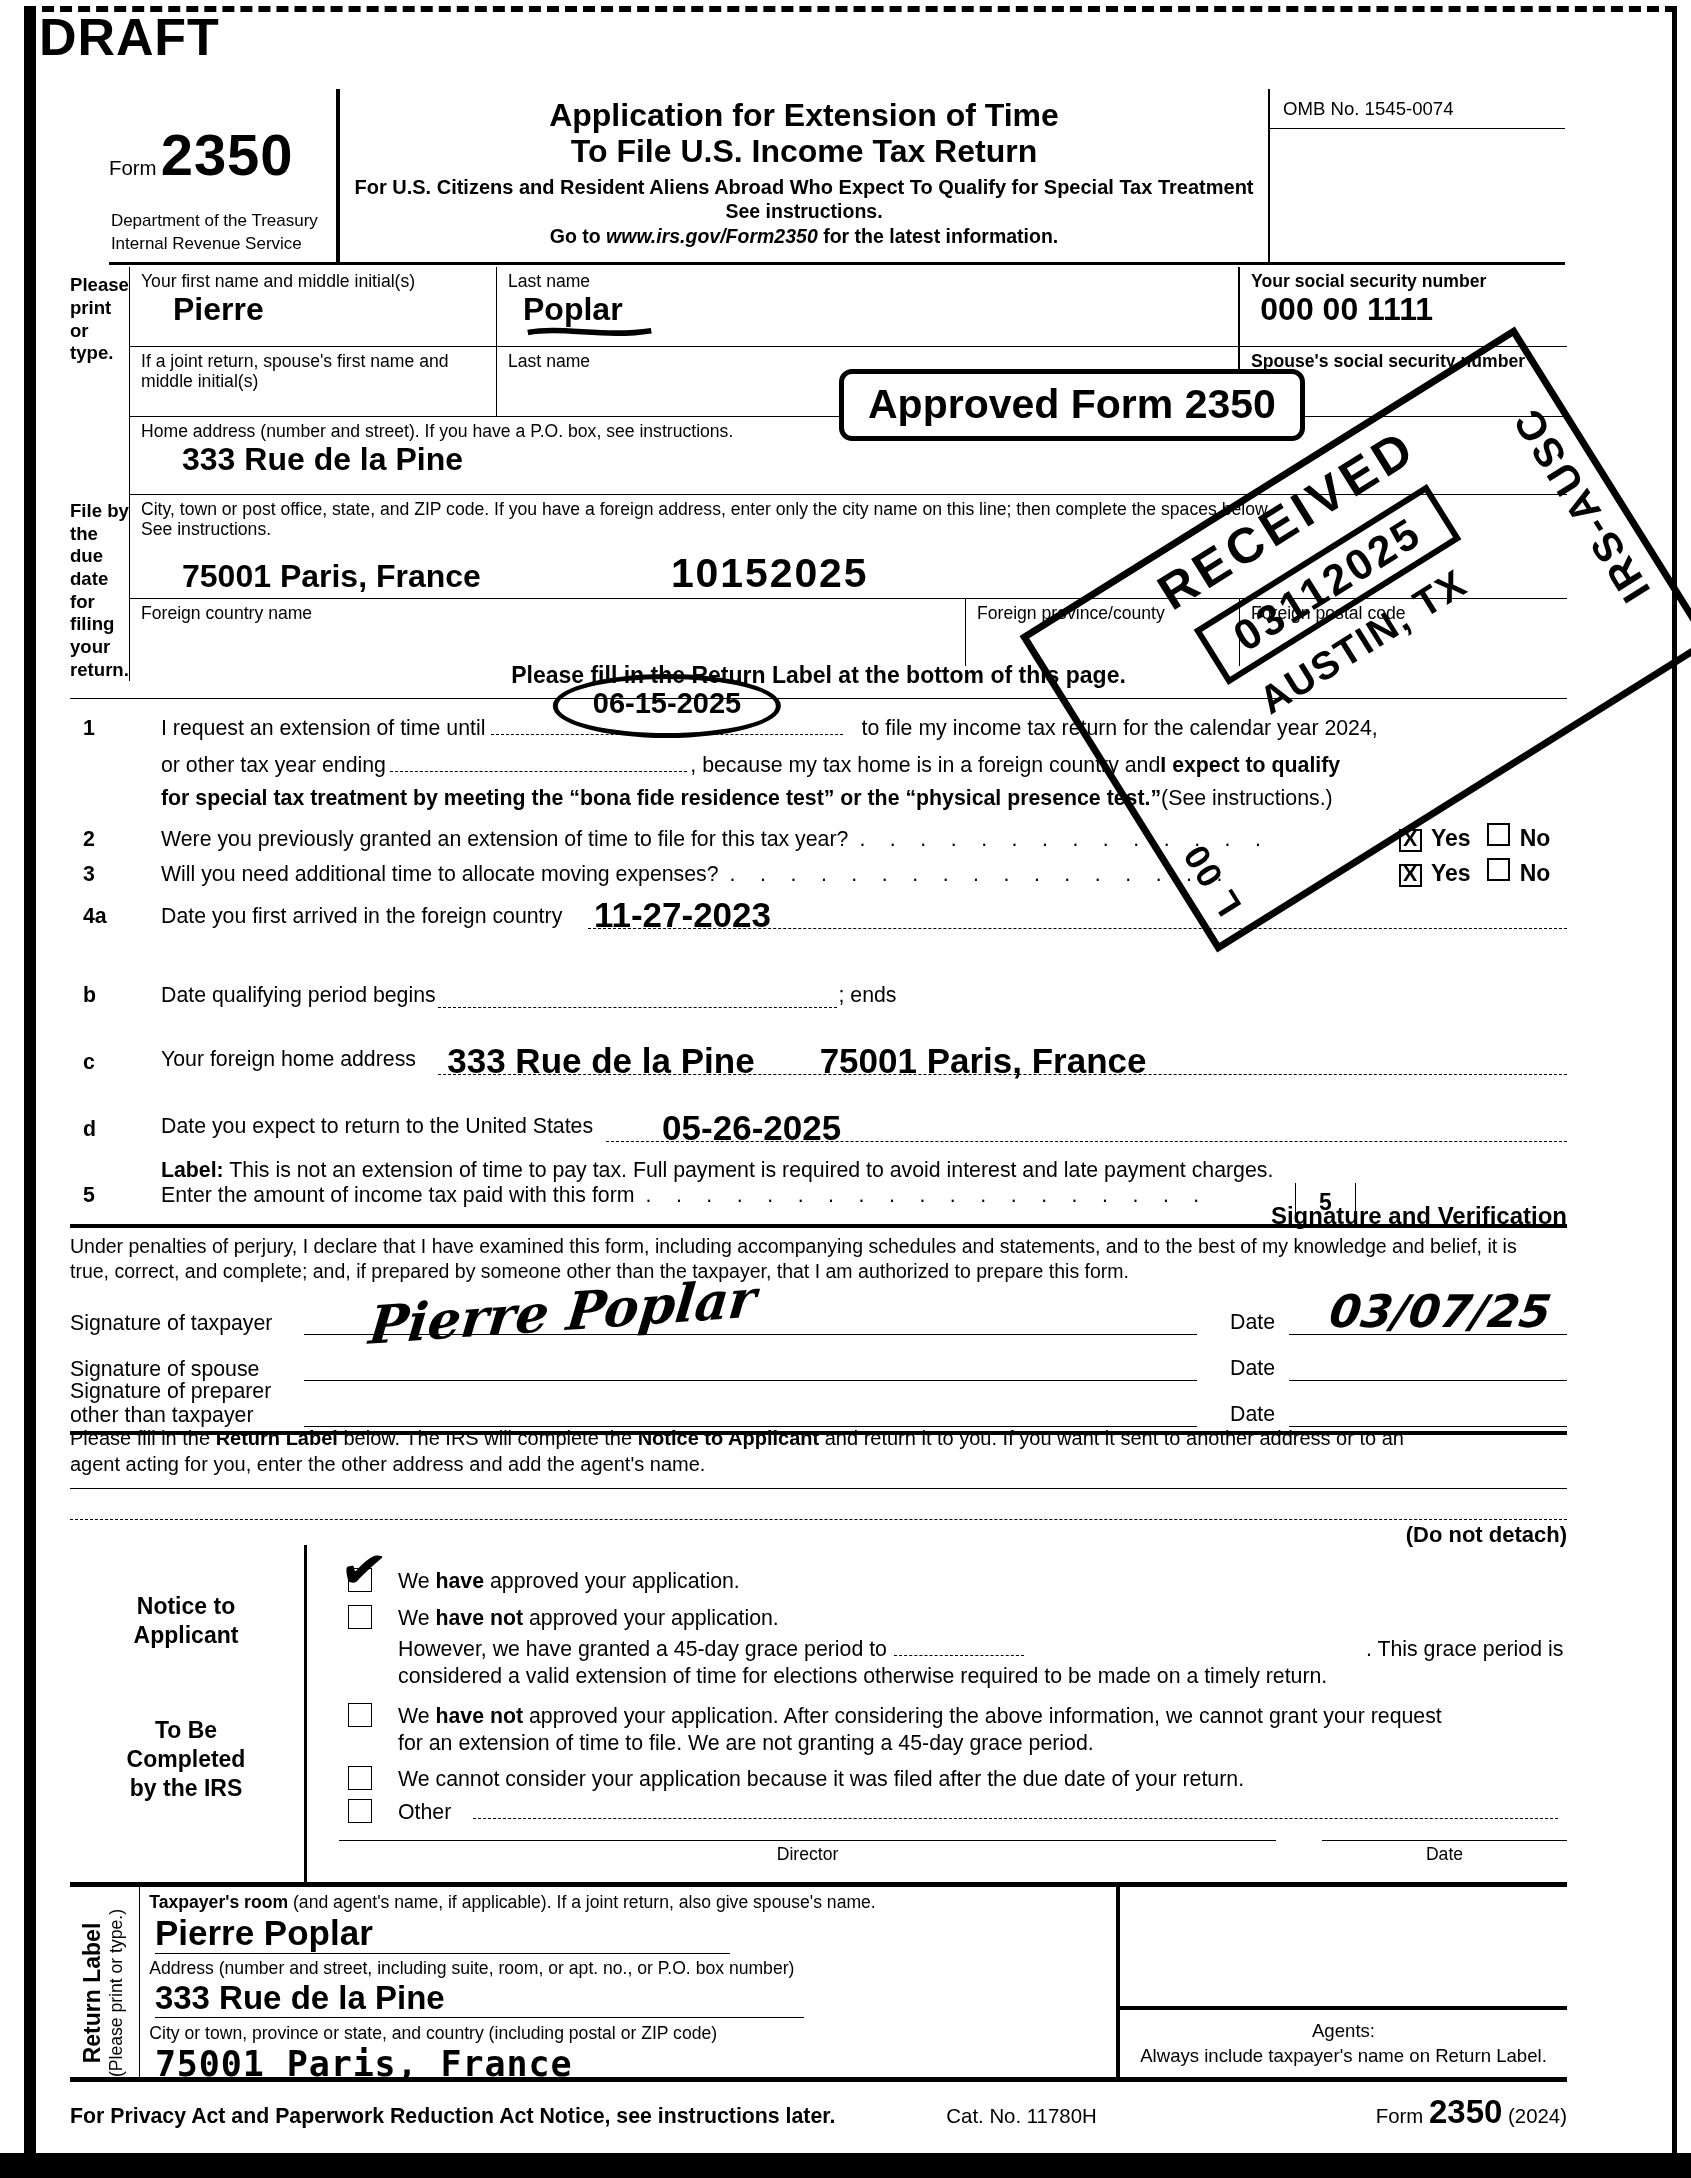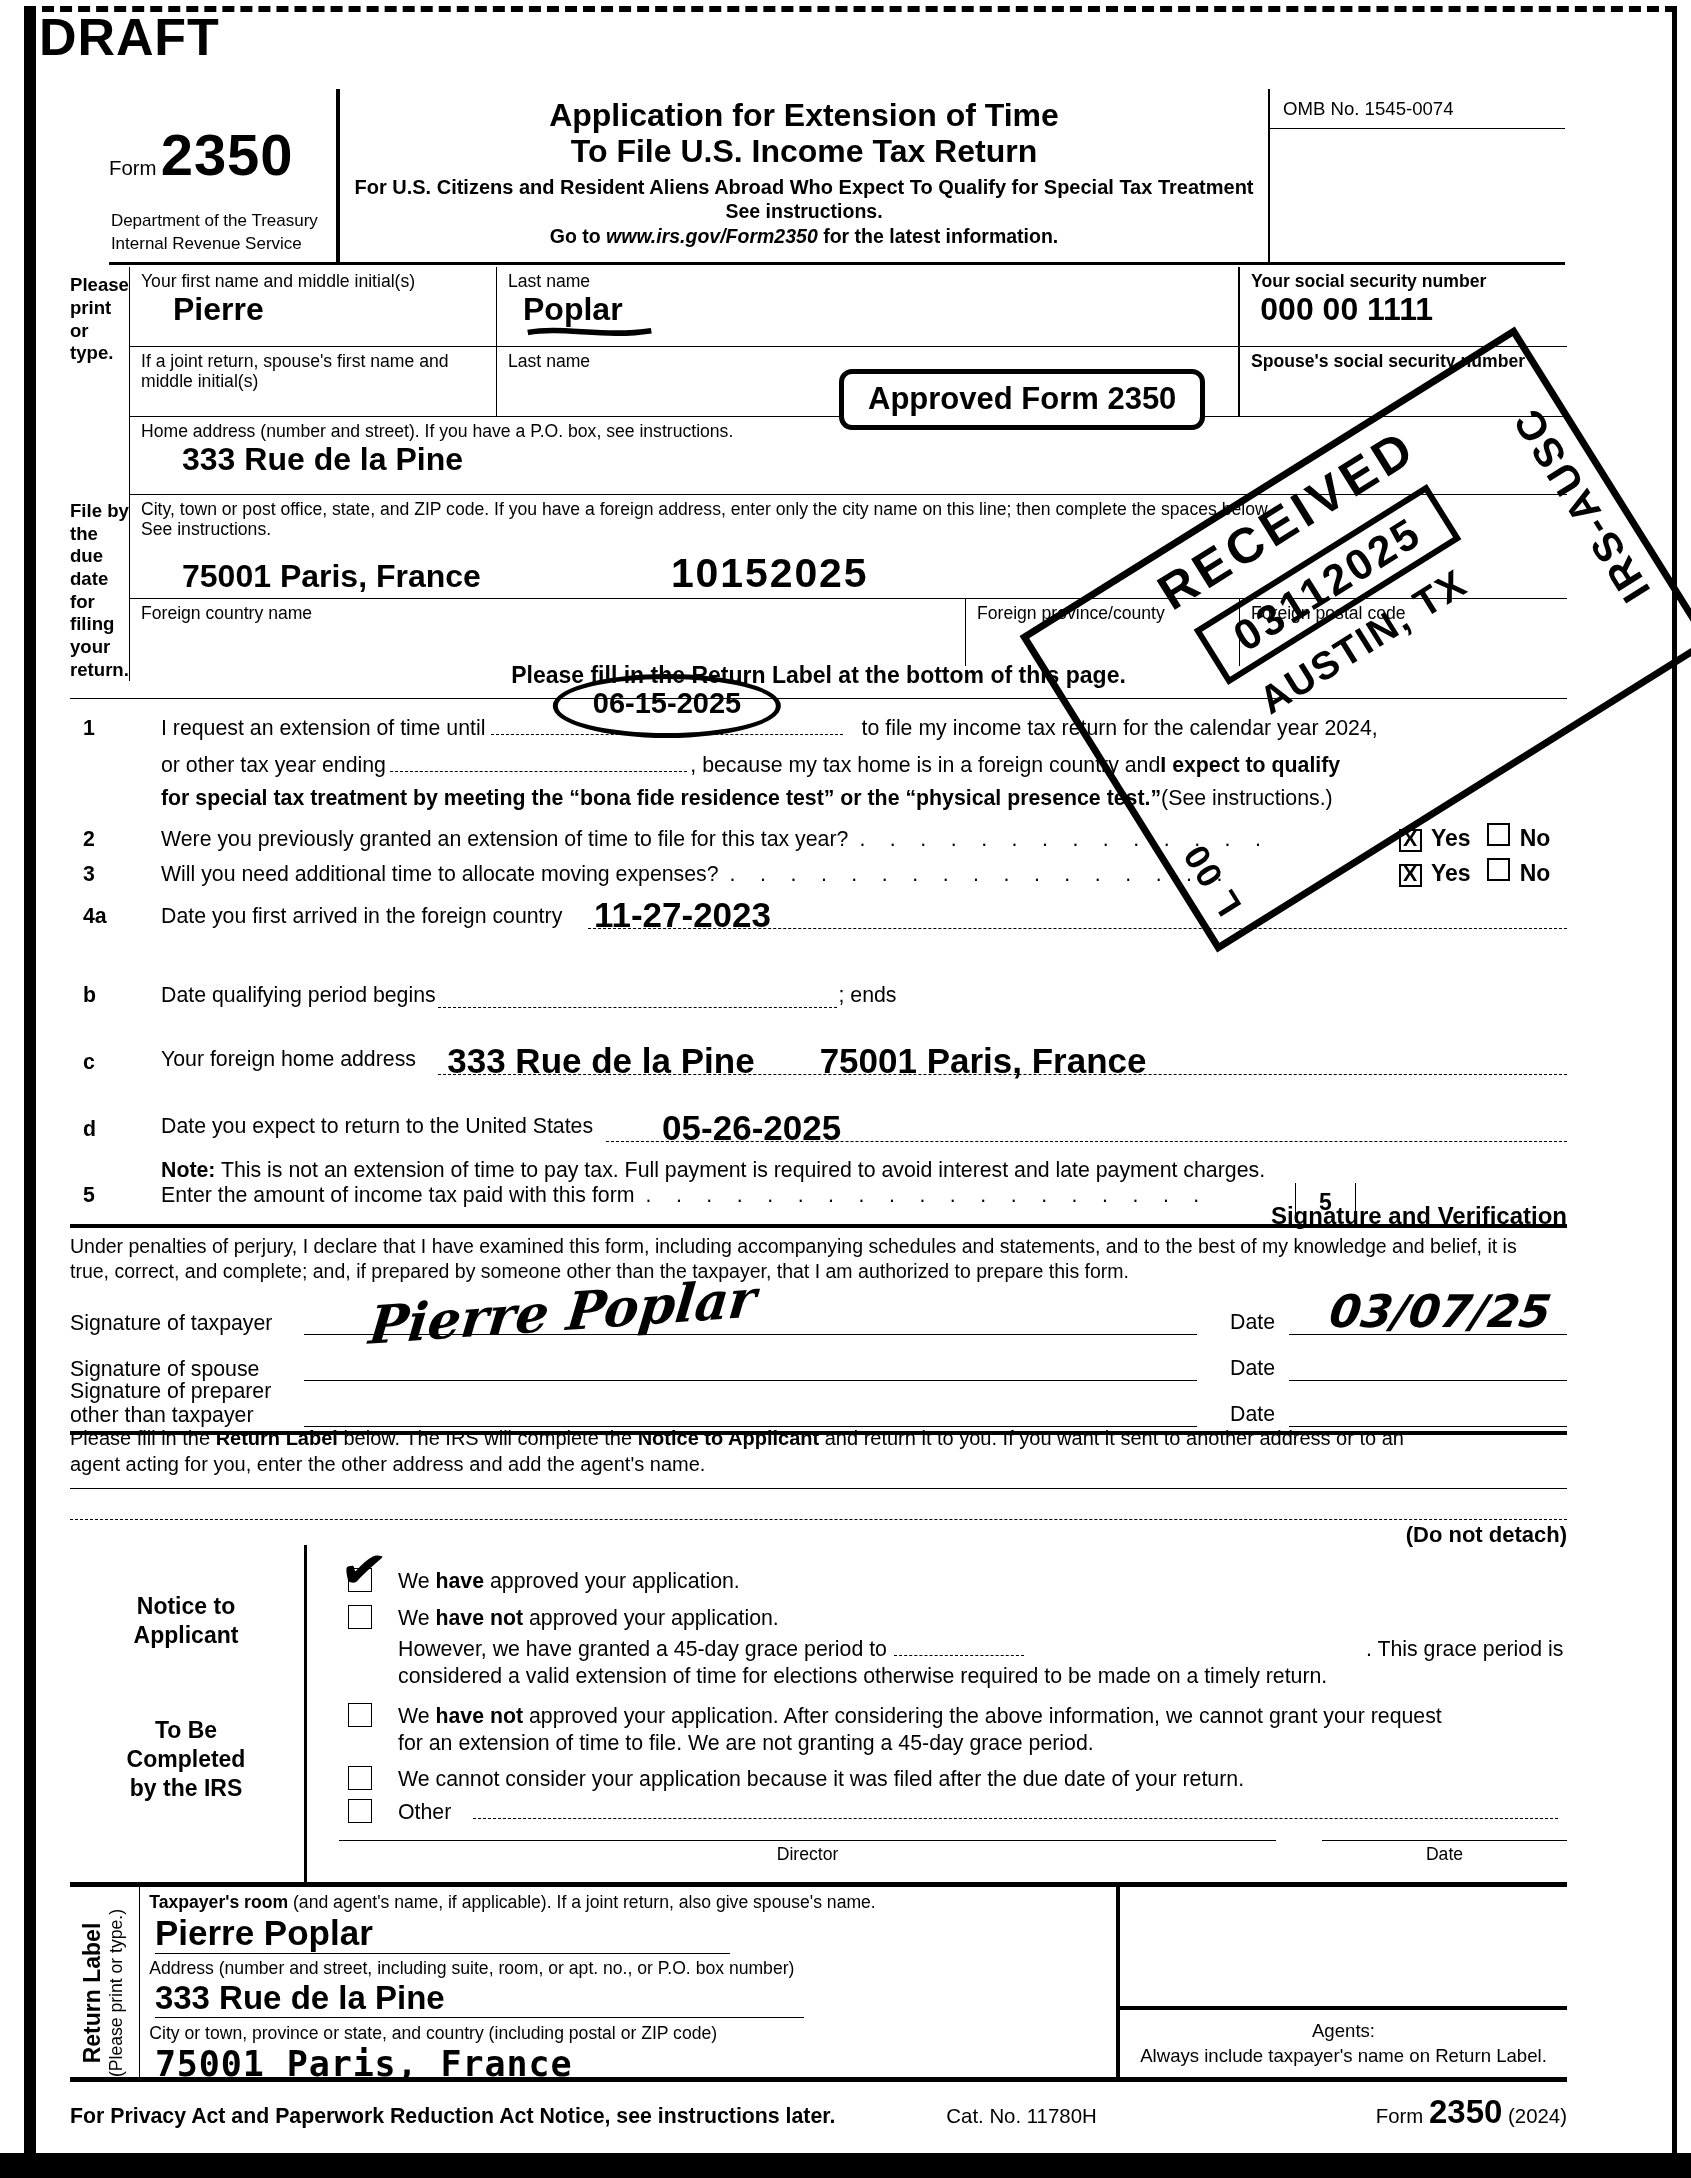--- a/index.html
+++ b/index.html
@@ -126,21 +126,21 @@
   .rl-empty{flex:1;}
   .agents{border-top:4.6px solid #000;text-align:center;font-size:18.6px;padding:7.4px 9.3px 9.3px;line-height:1.35;}
   
   .footer{position:absolute;left:70px;top:2093px;width:1497px;display:flex;align-items:baseline;}
   .f-privacy{font-size:21.3px;font-weight:bold;}
   .f-cat{font-size:20.4px;margin-left:111px;}
   .f-form{margin-left:auto;font-size:20.4px;}
   .f-num{font-size:33px;font-weight:800;}
   
   .approved{position:absolute;left:839px;top:369px;border:5.6px solid #000;border-radius:13px;background:#fff;
-            padding:7.4px 24px;font-size:31px;font-weight:800;z-index:4;white-space:nowrap;}
+            padding:7.4px 24px;font-size:41px;font-weight:800;z-index:4;white-space:nowrap;}
   .received{position:absolute;left:1074px;top:453px;width:584px;height:373px;border:7.4px solid #000;transform:rotate(-32deg);
             z-index:6;display:flex;box-sizing:border-box;padding:5.6px 7.4px;background:transparent;}
   .rc-left{writing-mode:vertical-rl;transform:rotate(180deg);font-size:35px;font-weight:800;align-self:flex-end;
            margin-bottom:13px;letter-spacing:1.9px;}
   .rc-mid{flex:1;display:flex;flex-direction:column;align-items:center;}
   .rc-word{font-size:50px;font-weight:800;letter-spacing:4.6px;margin-top:1.9px;}
   .rc-datebox{border:6.5px solid #000;font-size:43px;font-weight:800;padding:1.9px 26px;letter-spacing:2.8px;margin-top:15px;}
   .rc-city{font-size:39px;font-weight:800;margin-top:13px;letter-spacing:1.9px;}
   .rc-right{writing-mode:vertical-rl;transform:rotate(180deg);font-size:41px;font-weight:800;align-self:center;letter-spacing:2.8px;}
 </style>
@@ -323,21 +323,21 @@
       <span class="ncontent" style="align-items:flex-end;">
         <span class="nowrap" style="padding-bottom:3.7px;">Date you expect to return to the United States</span>
         <span class="fillbox" style="margin-left:13px;">
           <span class="v38" style="margin-left:56px;">05-26-2025</span>
         </span>
       </span>
     </div>
     <div class="nrow" style="height:41px;align-items:flex-end;">
       <span class="num"></span>
       <span class="ncontent">
-        <span><span class="b">Note:</span><span> This is not an extension of time to pay tax. Full payment is required to avoid interest and late payment charges.</span></span>
+        <span><span class="b">Label:</span><span> This is not an extension of time to pay tax. Full payment is required to avoid interest and late payment charges.</span></span>
       </span>
     </div>
     <div class="nrow" style="height:41px;">
       <span class="num">5</span>
       <span class="ncontent">
         <span class="nowrap">Enter the amount of income tax paid with this form</span>
         <span class="leaders">. . . . . . . . . . . . . . . . . . .</span>
         <span class="amt-cell">5</span>
         <span class="amt-tail"></span>
       </span>

